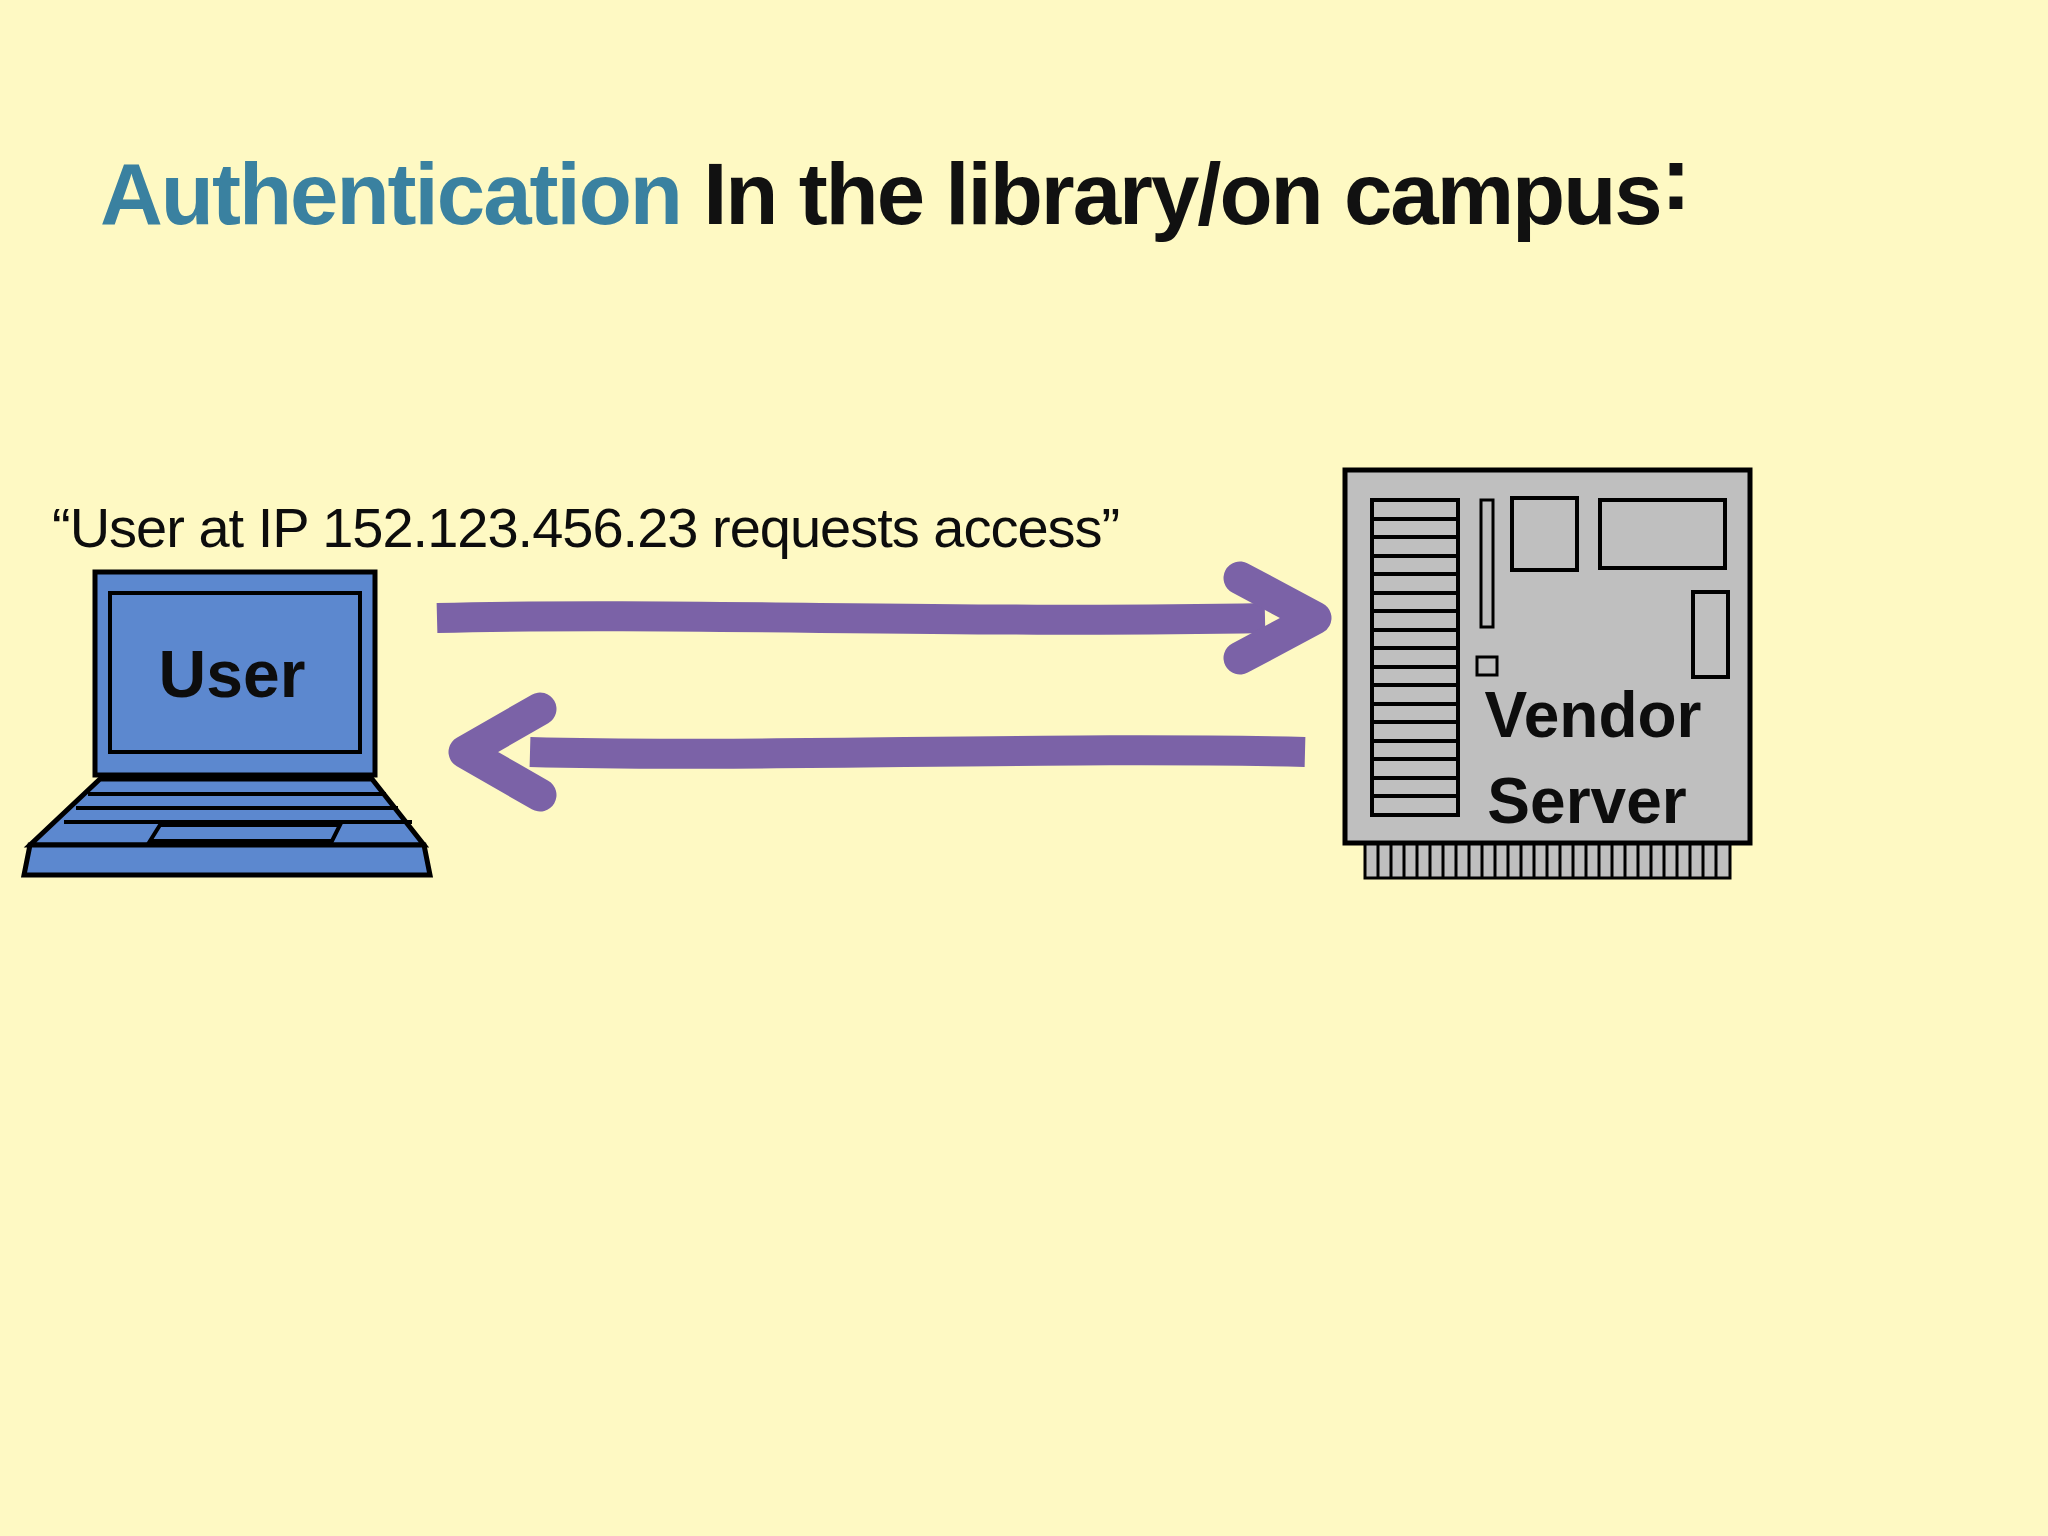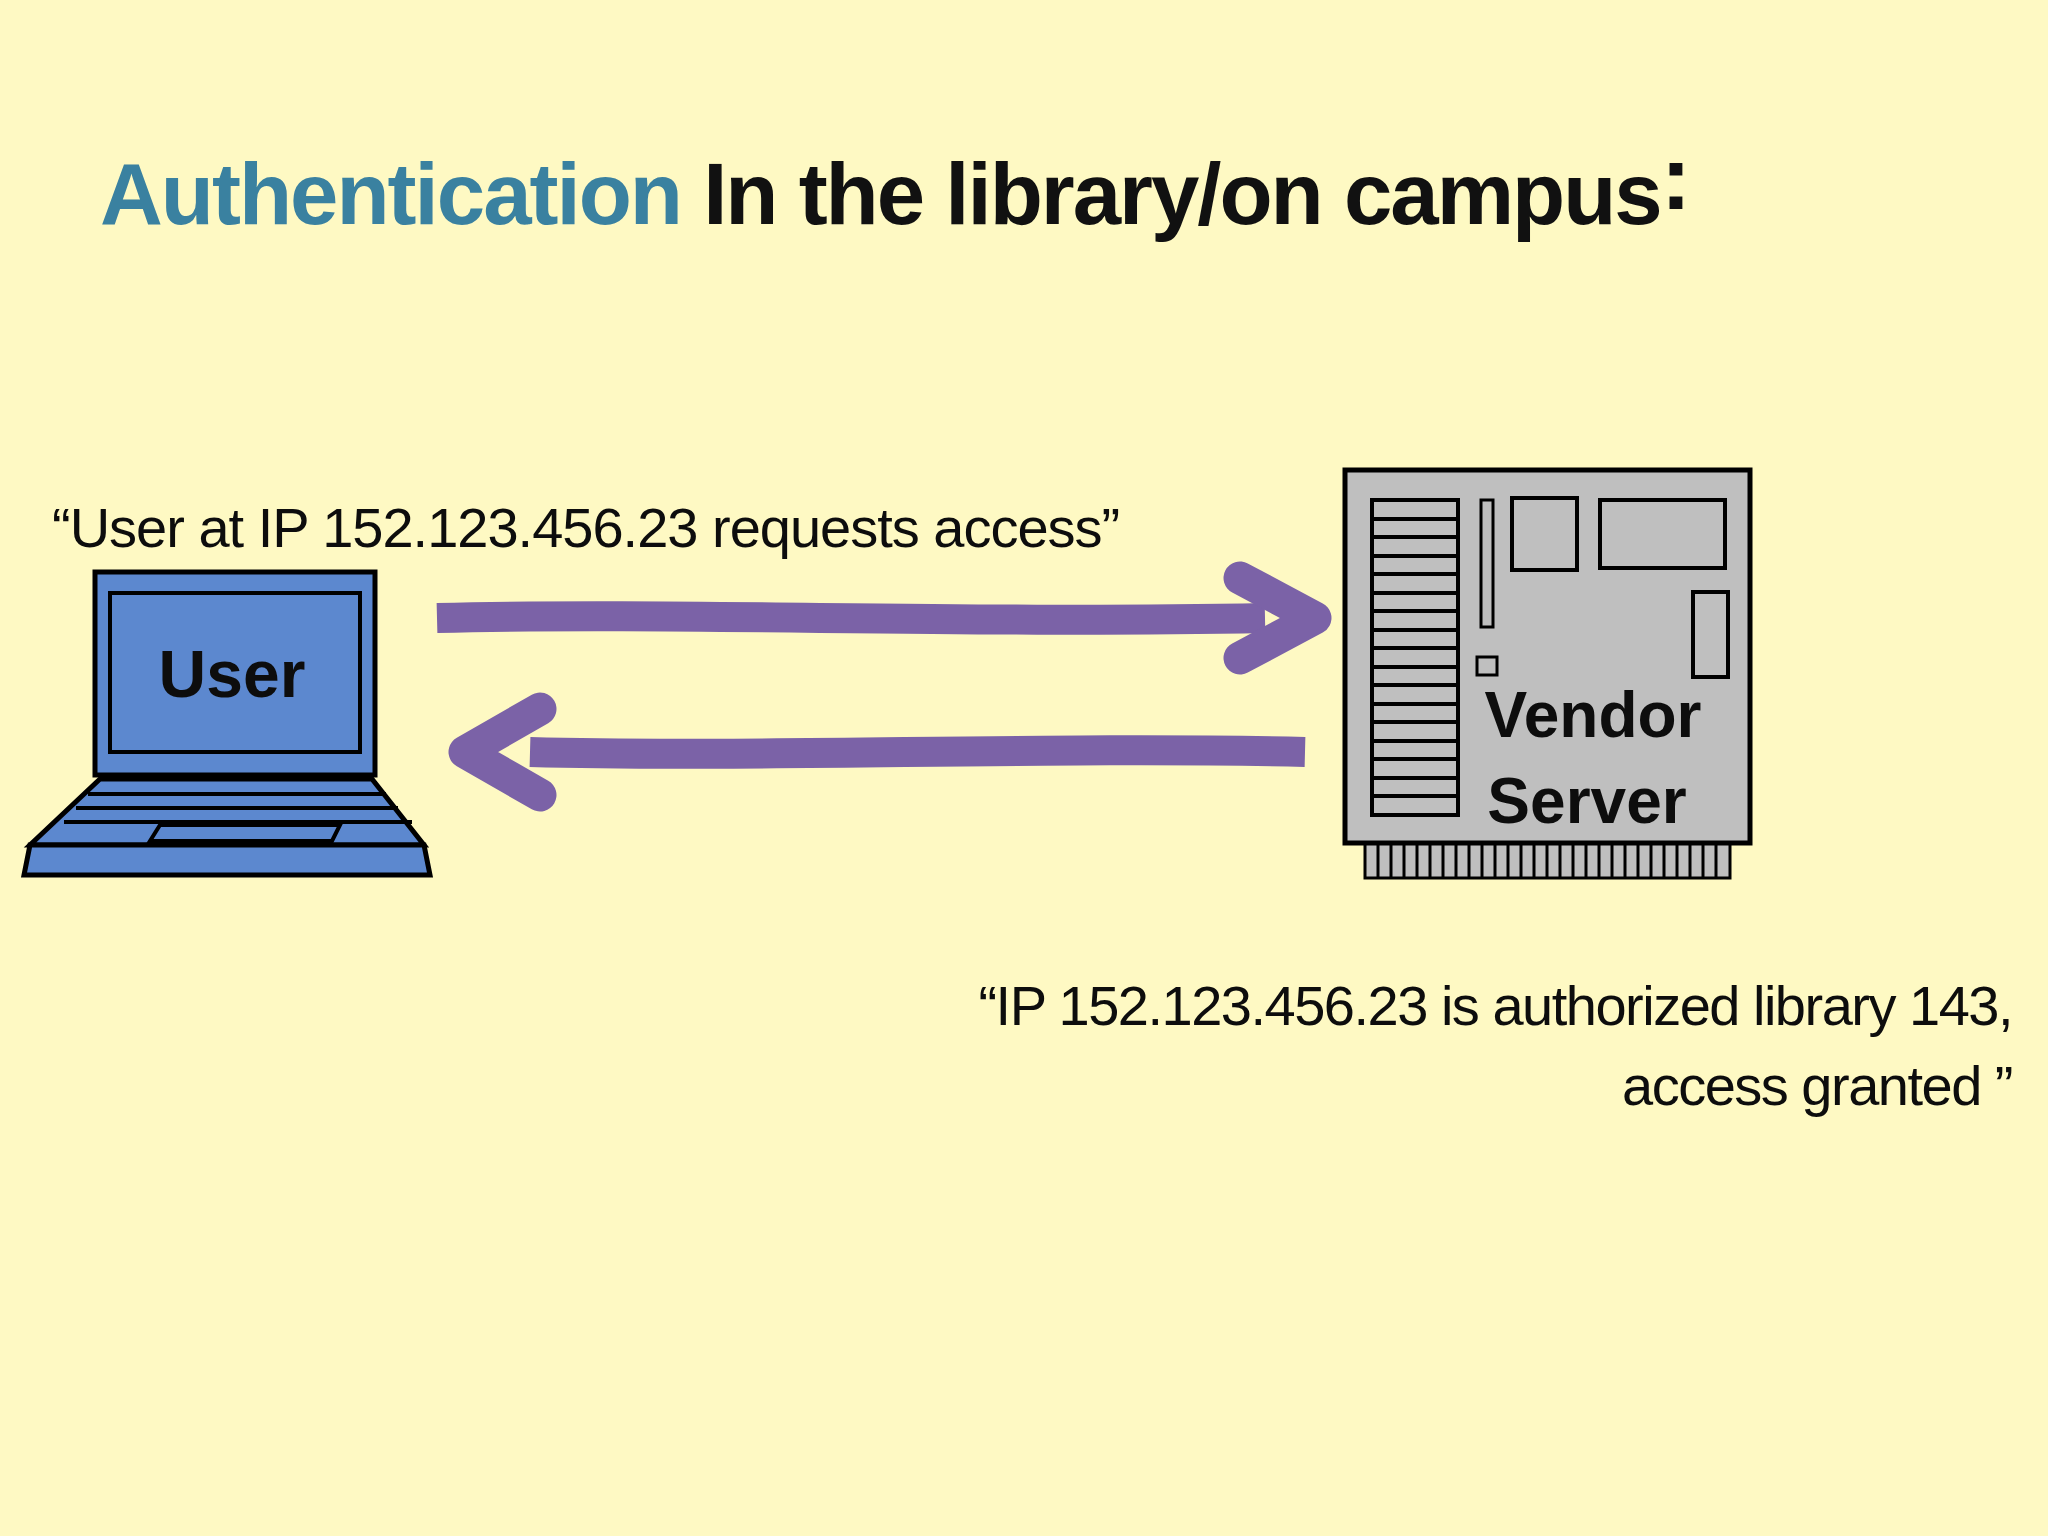--- a/index.html
+++ b/index.html
@@ -97,18 +97,14 @@
       <rect x="265" y="40" width="125" height="68" stroke-width="4"></rect>
 
       <rect x="358" y="132" width="35" height="85" stroke-width="4"></rect>
 
       <rect x="142" y="197" width="20" height="18" stroke-width="3"></rect>
     </g>
     <text x="258" y="277" font-size="64" text-anchor="middle" fill="#0d0d0d">Vendor</text>
     <text x="252" y="363" font-size="64" text-anchor="middle" fill="#0d0d0d">Server</text>
   </svg>
 
-  <div class="quote response-quote">
-    <div>“IP 152.123.456.23 is authorized library 143,</div>
-    <div>access granted ”</div>
-  </div>
 
 </div>
 
 </body></html>

